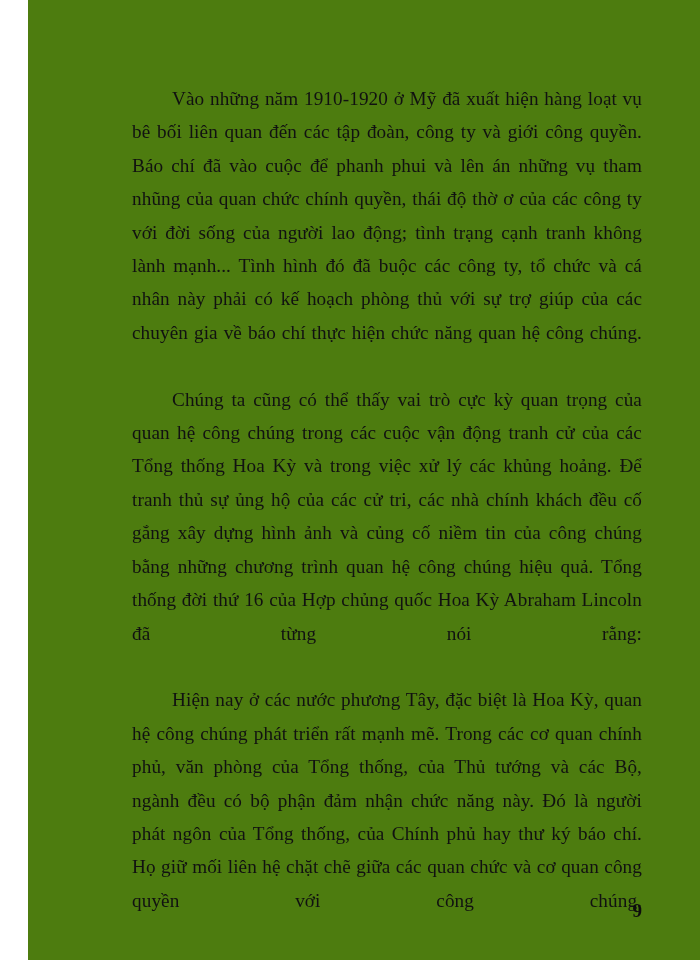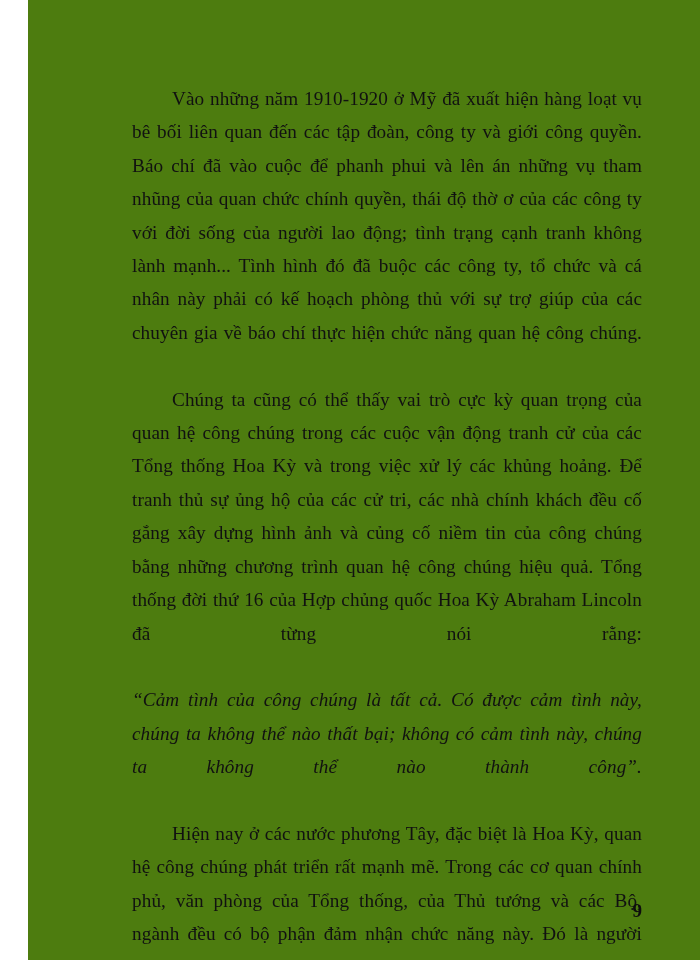--- a/index.html
+++ b/index.html
@@ -76,21 +76,20 @@
 <body>
 
 <div class="page">
 
   <div class="text-block">
 
     <p class="para">Vào những năm 1910-1920 ở Mỹ đã xuất hiện hàng loạt vụ bê bối liên quan đến các tập đoàn, công ty và giới công quyền. Báo chí đã vào cuộc để phanh phui và lên án những vụ tham nhũng của quan chức chính quyền, thái độ thờ ơ của các công ty với đời sống của người lao động; tình trạng cạnh tranh không lành mạnh... Tình hình đó đã buộc các công ty, tổ chức và cá nhân này phải có kế hoạch phòng thủ với sự trợ giúp của các chuyên gia về báo chí thực hiện chức năng quan hệ công chúng.</p>
 
     <p class="para">Chúng ta cũng có thể thấy vai trò cực kỳ quan trọng của quan hệ công chúng trong các cuộc vận động tranh cử của các Tổng thống Hoa Kỳ và trong việc xử lý các khủng hoảng. Để tranh thủ sự ủng hộ của các cử tri, các nhà chính khách đều cố gắng xây dựng hình ảnh và củng cố niềm tin của công chúng bằng những chương trình quan hệ công chúng hiệu quả. Tổng thống đời thứ 16 của Hợp chủng quốc Hoa Kỳ Abraham Lincoln đã từng nói rằng:</p>
 
-    <p class="para quote">“Cảm tình của công chúng là tất cả. Có được cảm tình này, chúng ta không thể nào thất bại; không có cảm tình này, chúng ta không thể nào thành công”.</p>
 
     <p class="para">Hiện nay ở các nước phương Tây, đặc biệt là Hoa Kỳ, quan hệ công chúng phát triển rất mạnh mẽ. Trong các cơ quan chính phủ, văn phòng của Tổng thống, của Thủ tướng và các Bộ, ngành đều có bộ phận đảm nhận chức năng này. Đó là người phát ngôn của Tổng thống, của Chính phủ hay thư ký báo chí. Họ giữ mối liên hệ chặt chẽ giữa các quan chức và cơ quan công quyền với công chúng.</p>
 
   </div>
 
   <div class="page-number">9</div>
 
 </div>
 
 </body></html>

